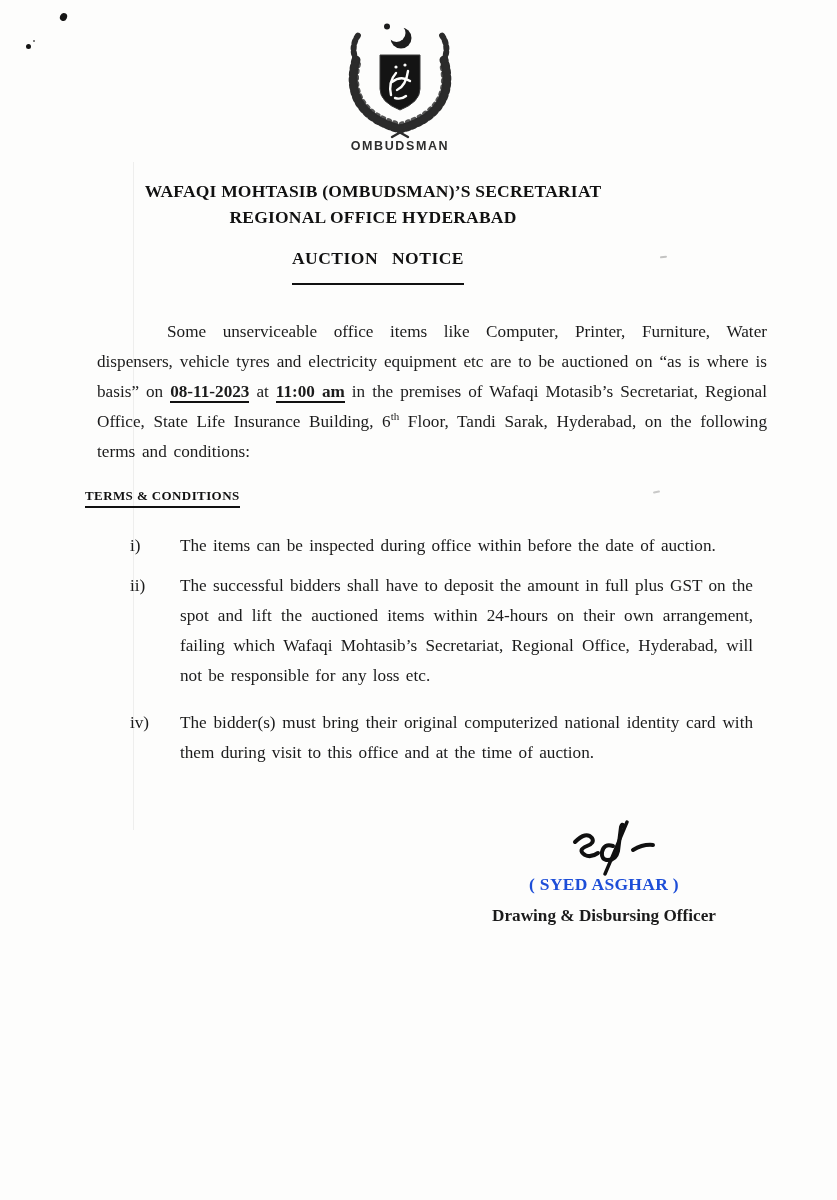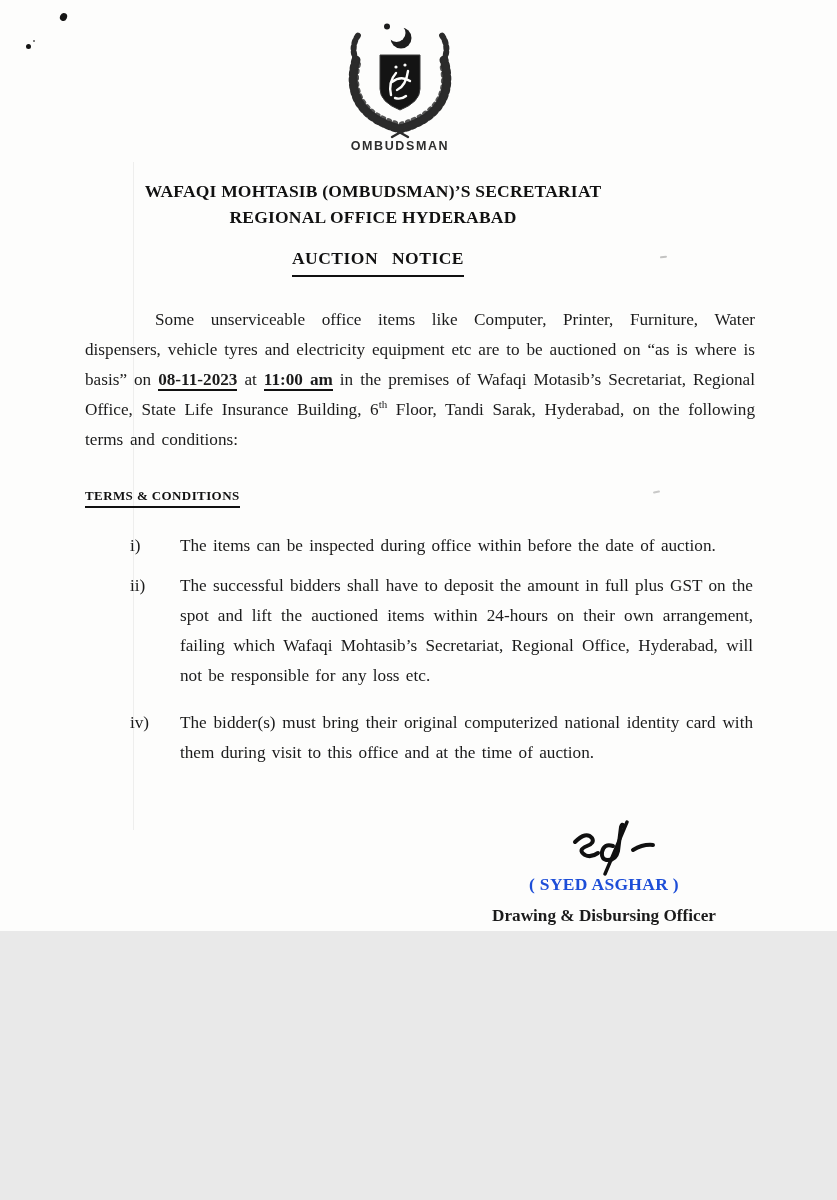--- a/index.html
+++ b/index.html
@@ -1,18 +1,18 @@
 <!DOCTYPE html>
 <html><head>
 <meta charset="utf-8">
 <style>
   html,body{margin:0;padding:0;background:#e9e9e9;}
   .page{
     position:relative;
-    width:837px;height:931px;
+    width:837px;height:1200px;
     margin:0 auto;
     background:#fdfdfc;
     overflow:hidden;
     font-family:"Liberation Serif","DejaVu Serif",serif;
     color:#1b1b1b;
   }
   
   .speck{position:absolute;background:#151515;border-radius:50%;}
   .speck.s1{left:60px;top:13px;width:7px;height:8px;transform:rotate(25deg);}
   .speck.s2{left:26px;top:44px;width:5px;height:5px;}
@@ -30,26 +30,26 @@
     font-family:"Liberation Sans","DejaVu Sans",sans-serif;
     font-weight:bold;font-size:12.5px;letter-spacing:1.6px;color:#2e2e2e;
   }
 
   
   .org{position:absolute;left:0;top:178px;width:746px;text-align:center;
        font-weight:bold;font-size:17.5px;line-height:26px;letter-spacing:.2px;color:#111;}
   .notice-wrap{position:absolute;left:0;top:248px;width:756px;text-align:center;}
   .notice{
     display:inline-block;font-weight:bold;font-size:17.5px;letter-spacing:.5px;word-spacing:9px;
-    border-bottom:2px solid #111;padding-bottom:6px;color:#111;
+    border-bottom:2px solid #111;padding-bottom:14px;color:#111;
   }
 
   
   .intro{
-    position:absolute;left:85px;top:305px;width:670px;margin:0;
+    position:absolute;left:85px;top:305px;width:670px;margin:12px;
     font-size:17.2px;line-height:30px;
     text-align:justify;text-align-last:left;text-indent:70px;
     word-spacing:2.5px;
   }
   .bu{font-weight:bold;border-bottom:2px solid #111;}
   .intro sup{font-size:11px;line-height:0;}
 
   
   .terms-head-wrap{position:absolute;left:85px;top:486px;}
   .terms-head{

